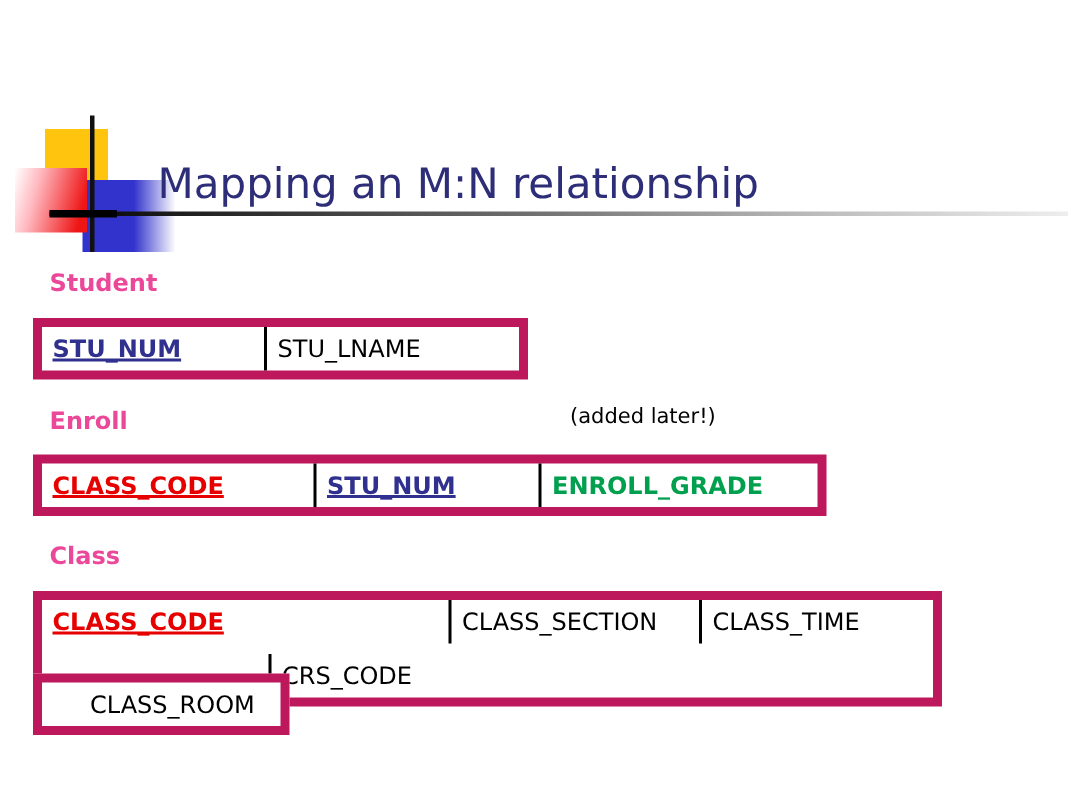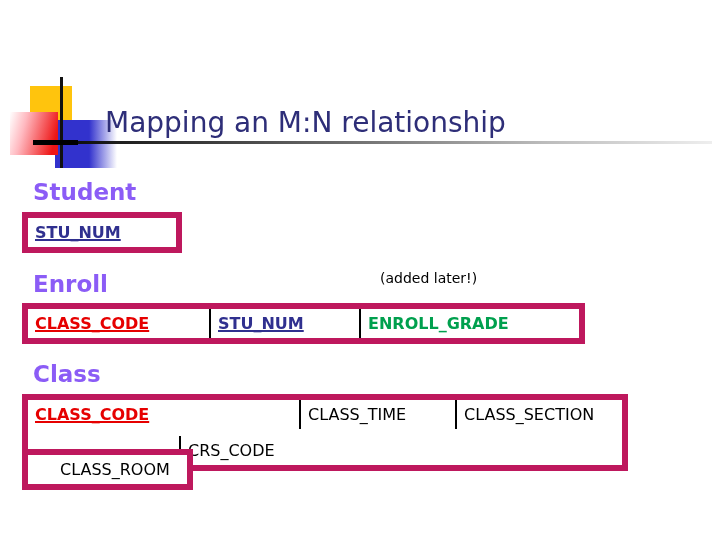--- a/index.html
+++ b/index.html
@@ -22,21 +22,21 @@
     background:linear-gradient(to right,#000 0%,#333 22%,#777 50%,#bbb 75%,#eeeeee 100%);}
   .hline-thick{position:absolute;left:33px;top:140px;width:45px;height:5px;background:#000;}
 
   .title{
     position:absolute;left:93px;top:106px;
     font-size:28px;color:var(--title-navy,#2E2E78);
     letter-spacing:0px;white-space:nowrap;margin-left:12px;
   }
 
   .heading{
-    position:absolute;font-size:23px;font-weight:bold;color:#8b5cf6;white-space:nowrap;
+    position:absolute;font-size:16px;font-weight:bold;color:#ec4899;white-space:nowrap;
   }
   .h-student{left:33px;top:179px;}
   .h-enroll{left:33px;top:271px;}
   .h-class{left:33px;top:361px;}
   .note{
     position:absolute;left:380px;top:270px;
     font-size:14px;color:#000;white-space:nowrap;
   }
 
   .tbl{
@@ -49,21 +49,21 @@
   .t-class2{left:22px;top:449px;}
 
   .cell{
     box-sizing:border-box;height:29px;line-height:29px;
     padding-left:7px;font-size:16px;color:#000;
     white-space:nowrap;overflow:hidden;
   }
   .cell + .cell{border-left:2px solid #000;}
 
   .w-stu1{width:148px;} .w-stu2{width:170px;}
-  .w-enr1{width:181px;} .w-enr2{width:150px;} .w-enr3{width:220px;}
+  .w-enr1{width:181px;} .w-enr2{width:150px;} .w-enr3{width:186px;}
   .w-cls1{width:151px;} .w-cls2{width:120px;margin-top:36px;} .w-cls3{width:167px;} .w-cls4{width:156px;}
   .w-clr1{width:159px;padding-left:32px;} .w-clr2{width:162px;}
 
   .pk-red{color:var(--pk-red,#E60000);font-weight:bold;text-decoration:underline;text-decoration-thickness:2px;}
   .key-blue{color:var(--key-blue,#30308F);font-weight:bold;text-decoration:underline;text-decoration-thickness:2px;}
   .grade-green{color:var(--grade-green,#00A04E);font-weight:bold;}
 </style>
 </head>
 <body>
 
@@ -74,34 +74,35 @@
   <div class="sq sq-red"></div>
   <div class="vline"></div>
   <div class="hline"></div>
   <div class="hline-thick"></div>
 
   <div class="title">Mapping an M:N relationship</div>
 
   <div class="heading h-student">Student</div>
   <div class="tbl t-student">
     <div class="cell w-stu1 key-blue">STU_NUM</div>
+    <div class="cell w-stu2">STU_LNAME</div>
   </div>
 
   <div class="heading h-enroll">Enroll</div>
   <div class="note">(added later!)</div>
   <div class="tbl t-enroll">
     <div class="cell w-enr1 pk-red">CLASS_CODE</div>
     <div class="cell w-enr2 key-blue">STU_NUM</div>
     <div class="cell w-enr3 grade-green">ENROLL_GRADE</div>
   </div>
 
   <div class="heading h-class">Class</div>
   <div class="tbl t-class1">
     <div class="cell w-cls1 pk-red">CLASS_CODE</div>
     <div class="cell w-cls2">CRS_CODE</div>
+    <div class="cell w-cls3">CLASS_SECTION</div>
     <div class="cell w-cls4">CLASS_TIME</div>
-    <div class="cell w-cls3">CLASS_SECTION</div>
   </div>
   <div class="tbl t-class2">
     <div class="cell w-clr1">CLASS_ROOM</div>
   </div>
 
 </div>
 
 </body></html>

